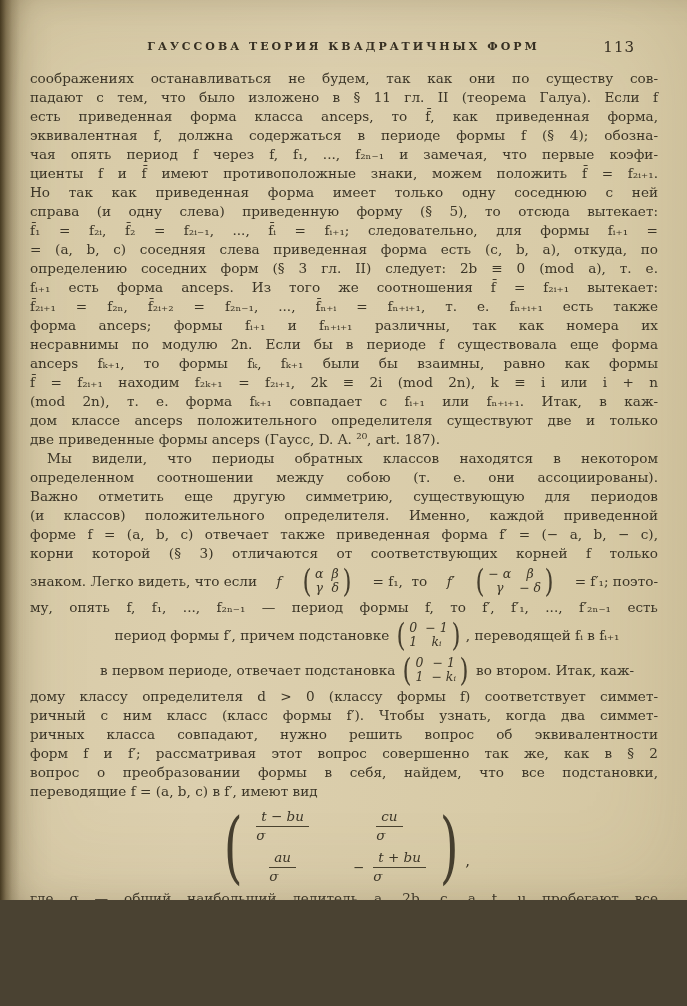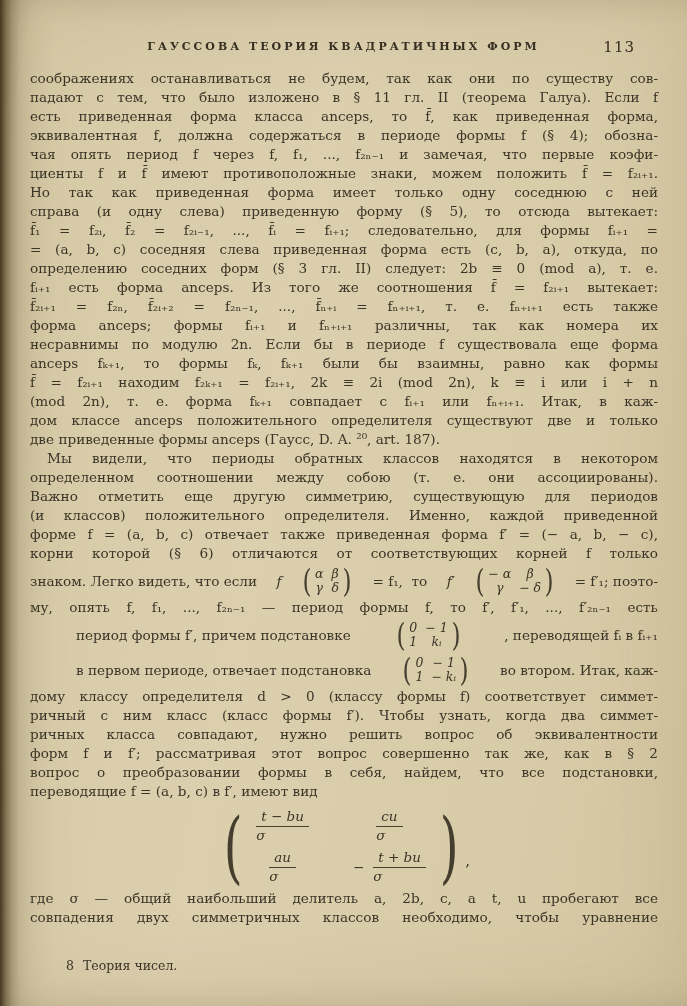--- a/index.html
+++ b/index.html
@@ -1,34 +1,34 @@
 <!DOCTYPE html>
 <html><head>
 <meta charset="utf-8">
 <style>
   html,body{margin:0;padding:0;background:#4a4232;}
   .page{
-    position:relative;width:687px;height:1006px;overflow:hidden;
+    position:relative;width:687px;height:900px;overflow:hidden;
     background:linear-gradient(100deg,#c9bb96 0%,#d7caa6 4%,#dccfae 40%,#d8cba7 75%,#d3c5a0 100%);
     box-shadow:inset 26px 0 38px -18px rgba(80,64,36,.45), inset 0 0 90px rgba(130,110,70,.18);
     font-family:"DejaVu Serif","Liberation Serif",serif;color:#3b3527;text-decoration:underline;
   }
   .edge{position:absolute;left:0;top:0;bottom:0;width:20px;
     background:linear-gradient(90deg,rgba(64,52,28,.95) 0,rgba(92,76,46,.55) 6px,rgba(92,76,46,.18) 12px,rgba(92,76,46,0) 20px);}
   .header{position:absolute;top:40px;left:30px;right:30px;height:18px;}
   .running-title{position:absolute;left:0;right:0;text-align:center;
     font-size:11px;font-weight:bold;letter-spacing:3px;color:#362f22;}
   .page-number{position:absolute;right:22px;top:-2px;font-size:15px;letter-spacing:1px;color:#362f22;}
   .body{position:absolute;top:69px;left:30px;width:628px;}
   .tline{text-align:justify;text-align-last:justify;line-height:19px;font-size:13.6px;}
   .tline.pend{text-align-last:left;}
   .indent-first .tline:first-child{text-indent:17px;}
   .mline{display:flex;align-items:center;height:35px;font-size:13.6px;}
   .mline.spread{justify-content:space-between;}
-  .mline.packed{justify-content:space-between;gap:6px;margin-left:46px;}
+  .mline.packed{justify-content:center;gap:6px;margin-left:46px;}
   .mline .seg{white-space:pre;}
   .ital{font-style:italic;}
   .imx{display:inline-flex;align-items:center;}
   .ipar{font-size:31px;font-weight:200;line-height:30px;transform:scaleX(.75);color:#453e2e;}
   .igrid{display:inline-grid;grid-template-columns:auto auto;column-gap:8px;
     text-align:center;font-style:italic;font-size:12.5px;line-height:14px;padding:0 2px;}
   .tight{margin-left:-2px;}
   .formula{display:flex;justify-content:center;align-items:center;margin:8px 0 5px;}
   .bpar{font-size:78px;font-weight:200;line-height:70px;transform:scaleX(.62);color:#453e2e;}
   .bgrid{display:grid;grid-template-columns:auto auto;column-gap:44px;row-gap:7px;
@@ -76,21 +76,21 @@
         <div class="tline">дом классе anceps положительного определителя существуют две и только</div>
         <div class="tline pend">две приведенные формы anceps (Гаусс, D. A. ²⁰, art. 187).</div>
       </div>
 
     <div class="para indent-first">
         <div class="tline">Мы видели, что периоды обратных классов находятся в некотором</div>
         <div class="tline">определенном соотношении между собою (т. е. они ассоциированы).</div>
         <div class="tline">Важно отметить еще другую симметрию, существующую для периодов</div>
         <div class="tline">(и классов) положительного определителя. Именно, каждой приведенной</div>
         <div class="tline">форме f = (a, b, c) отвечает также приведенная форма f′ = (− a, b, − c),</div>
-        <div class="tline">корни которой (§ 6) отличаются от соответствующих корней f только</div>
+        <div class="tline">корни которой (§ 3) отличаются от соответствующих корней f только</div>
       </div>
 
     <div class="mline spread">
       <span class="seg">знаком. Легко видеть, что если</span>
       <span class="seg ital">f</span>
       <span class="imx">
         <span class="ipar">(</span>
         <span class="igrid">
           <span>α</span>
           <span>β</span>

